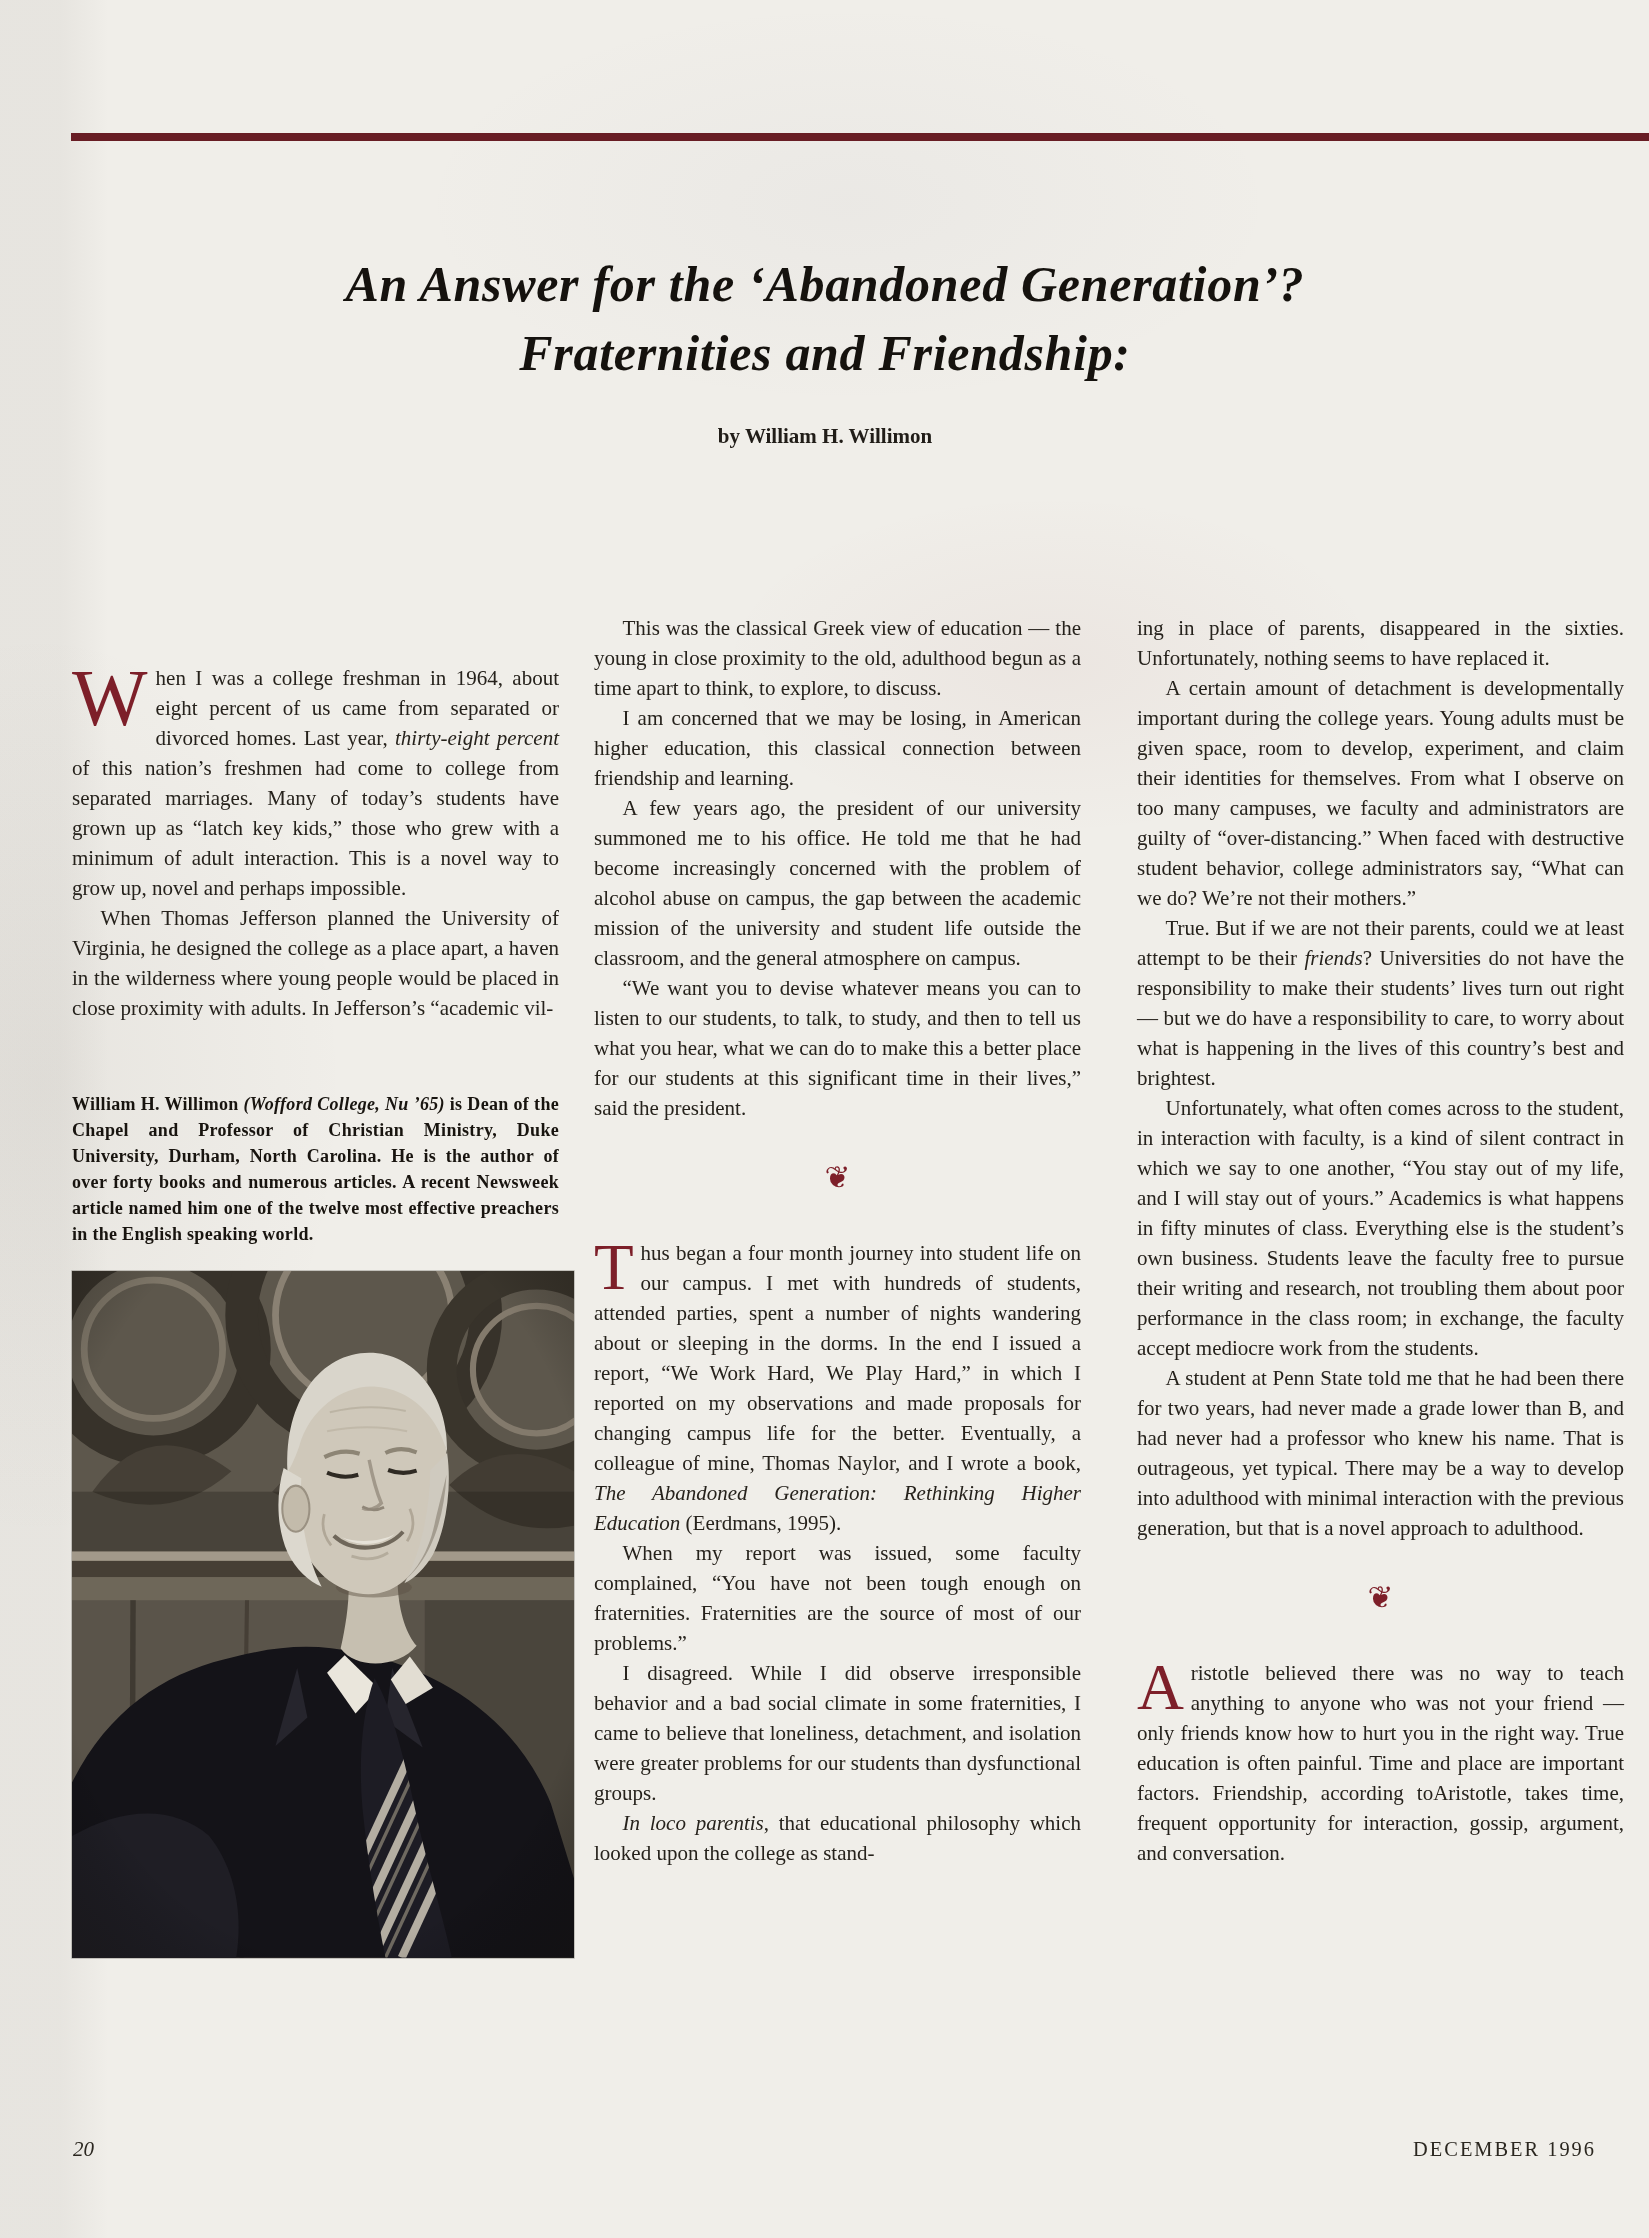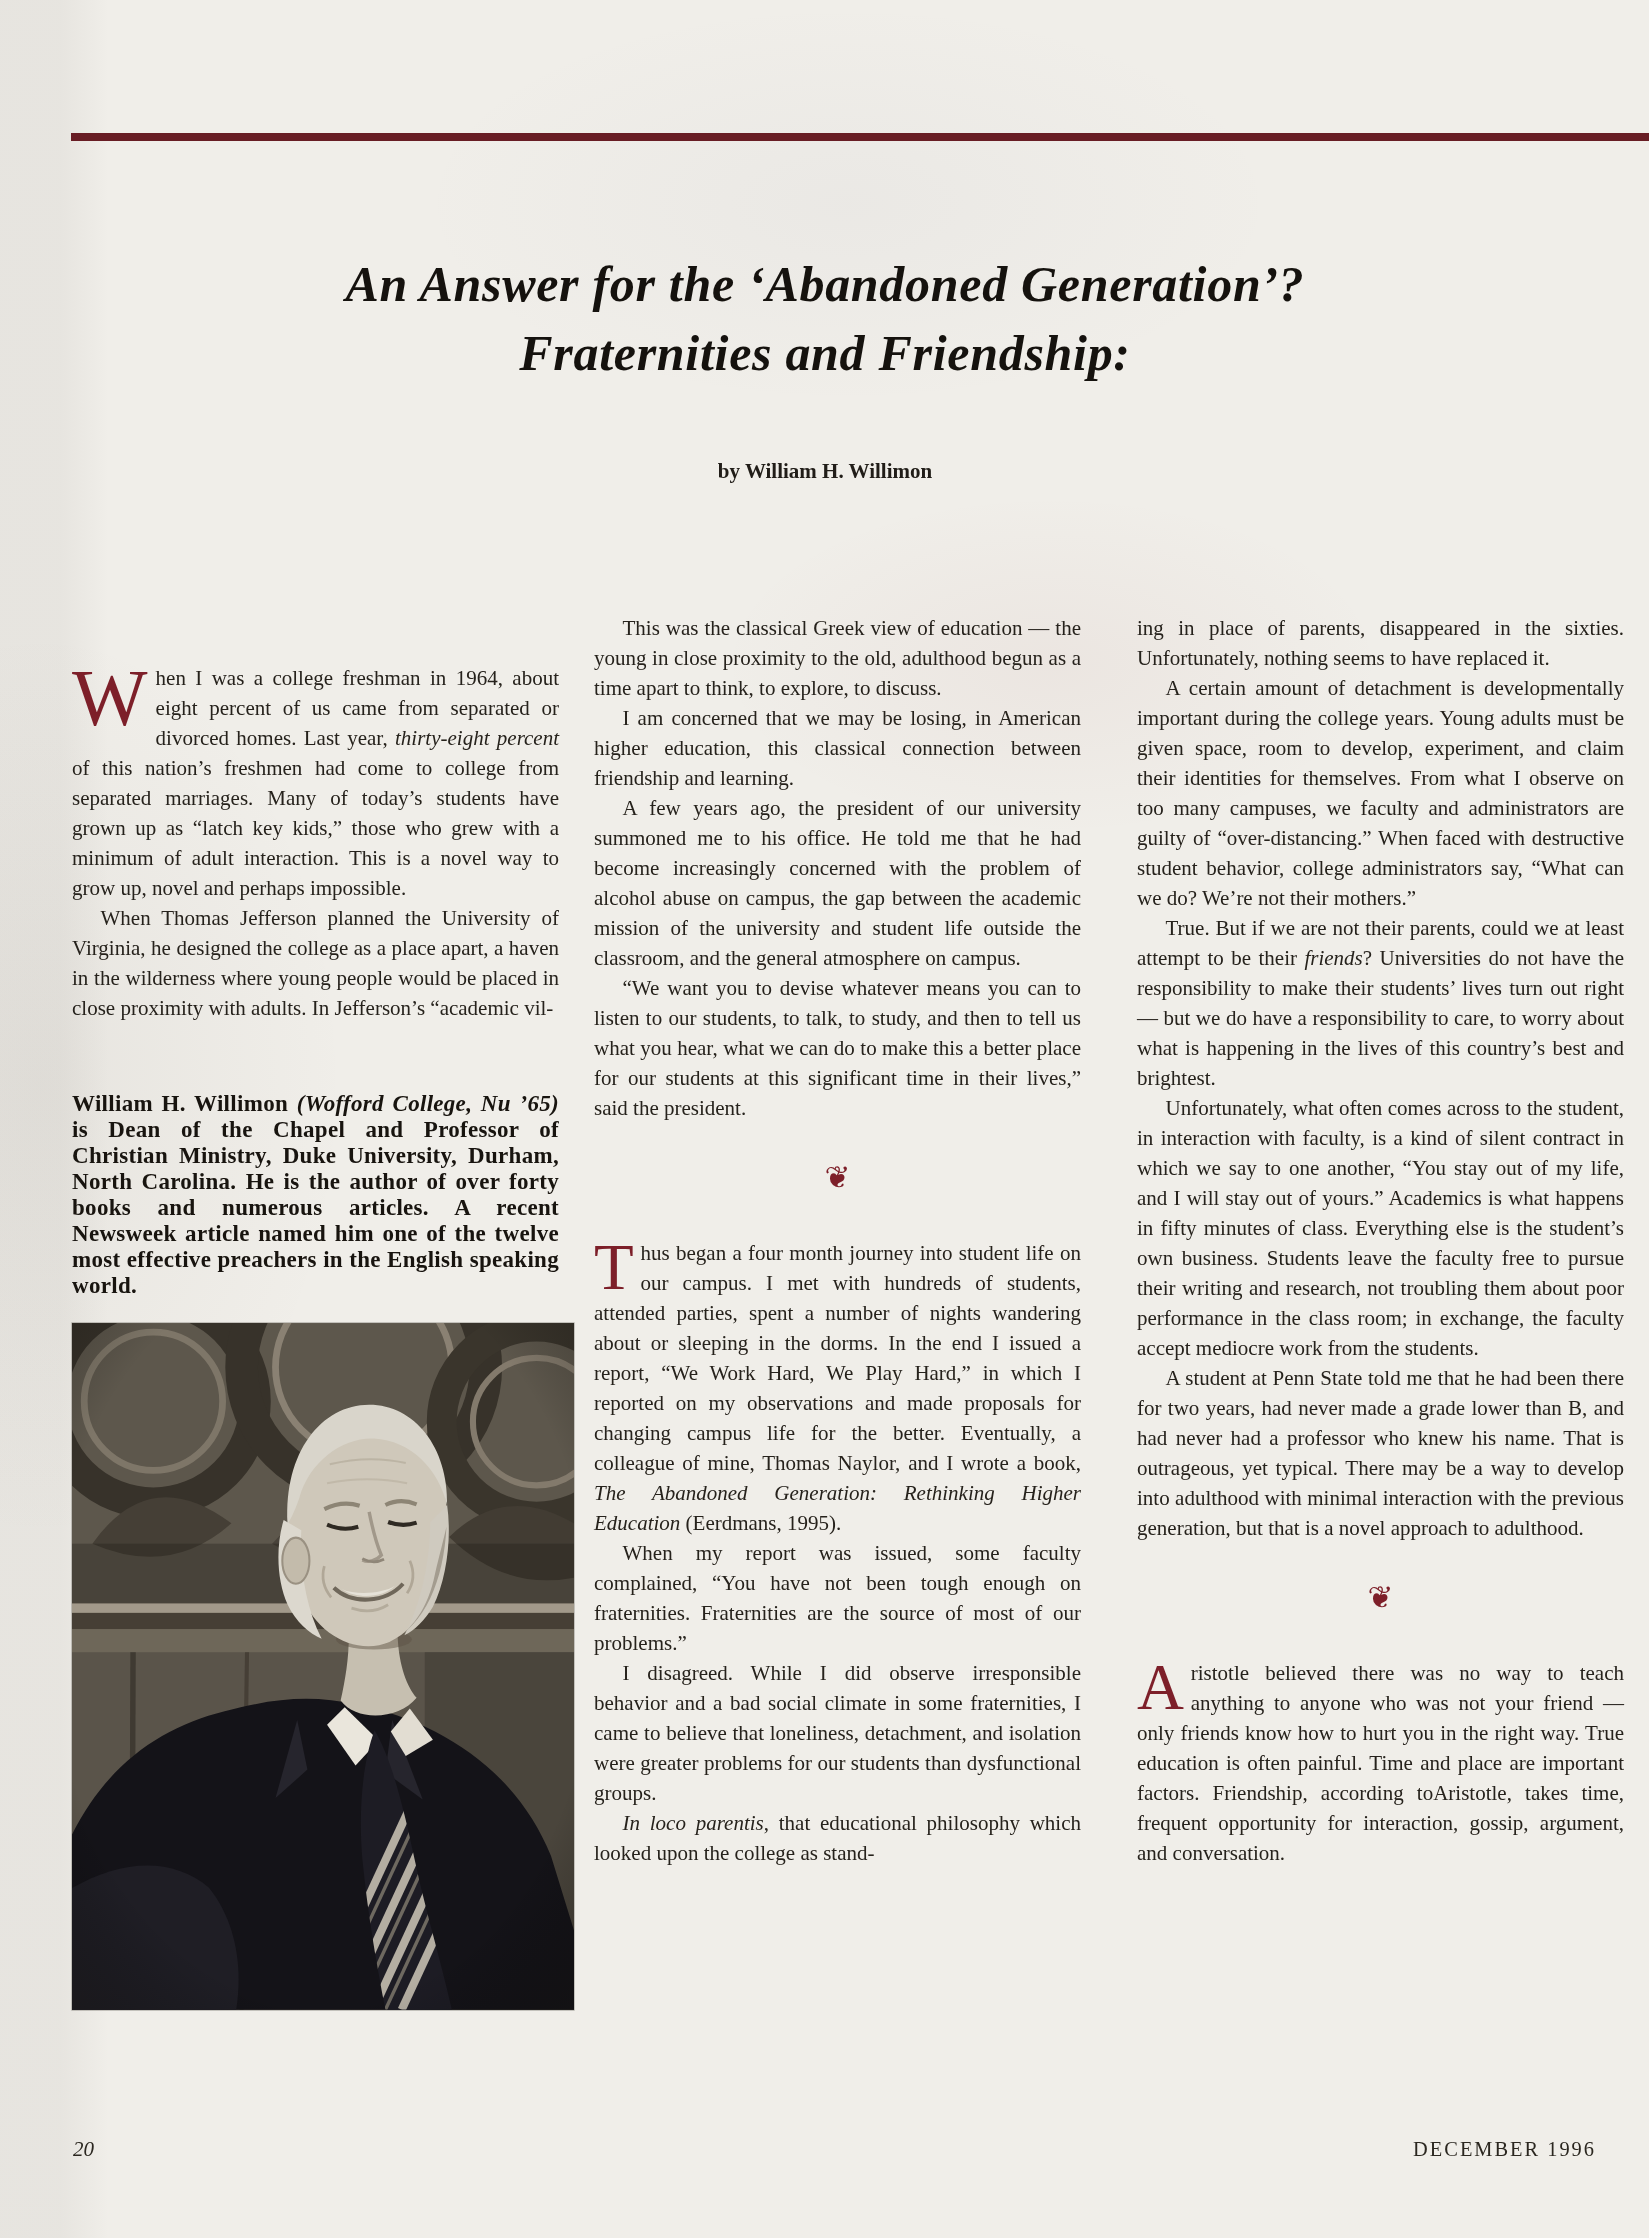--- a/index.html
+++ b/index.html
@@ -20,42 +20,42 @@
   .top-rule{
     position:absolute;left:71px;right:0;top:133px;height:7.5px;
     background:#681d24;
   }
   .title{
     position:absolute;left:0;top:250px;width:100%;
     text-align:center;font-style:italic;font-weight:bold;
     font-size:50px;line-height:69px;color:#15120e;letter-spacing:0.7px;
   }
   .byline{
-    position:absolute;left:0;top:459px;width:100%;
+    position:absolute;left:0;top:424px;width:100%;
     text-align:center;font-weight:bold;font-size:21px;color:#211d18;
   }
   .col{
     position:absolute;width:487px;
     font-size:21px;line-height:30px;color:#26221c;
     text-align:justify;
   }
   .col-1{left:72px;top:663px;}
   .col-2{left:594px;top:613px;}
   .col-3{left:1117px;top:613px;margin-left:20px;}
   .para{margin:0;}
   .para.indent{text-indent:28.5px;}
   .it{font-style:italic;}
   .dropcap{
     float:left;color:#7d1f29;font-weight:400;
     font-size:80px;line-height:61px;
     padding:5.4px 8.1px 0 0;
   }
   .dropcap.dc2{font-size:65px;line-height:50px;padding:4.1px 6.8px 0 0;}
   .bio{
-    margin:68px 0 0 0;font-weight:bold;font-size:23px;line-height:26px;
+    margin:68px 0 0 0;font-weight:bold;font-size:18px;line-height:26px;
     color:#18140f;letter-spacing:0.3px;
   }
   .ornament{
     text-align:center;color:#7d1f29;font-size:31px;line-height:31px;
     margin:39px 0 45px 0;
     font-family:"DejaVu Sans", sans-serif;
   }
   .photo{
     margin:24.4px 0 0 0;width:502px;height:687px;display:block;
     box-shadow:0 0 0 0.7px rgba(60,55,48,0.35);

